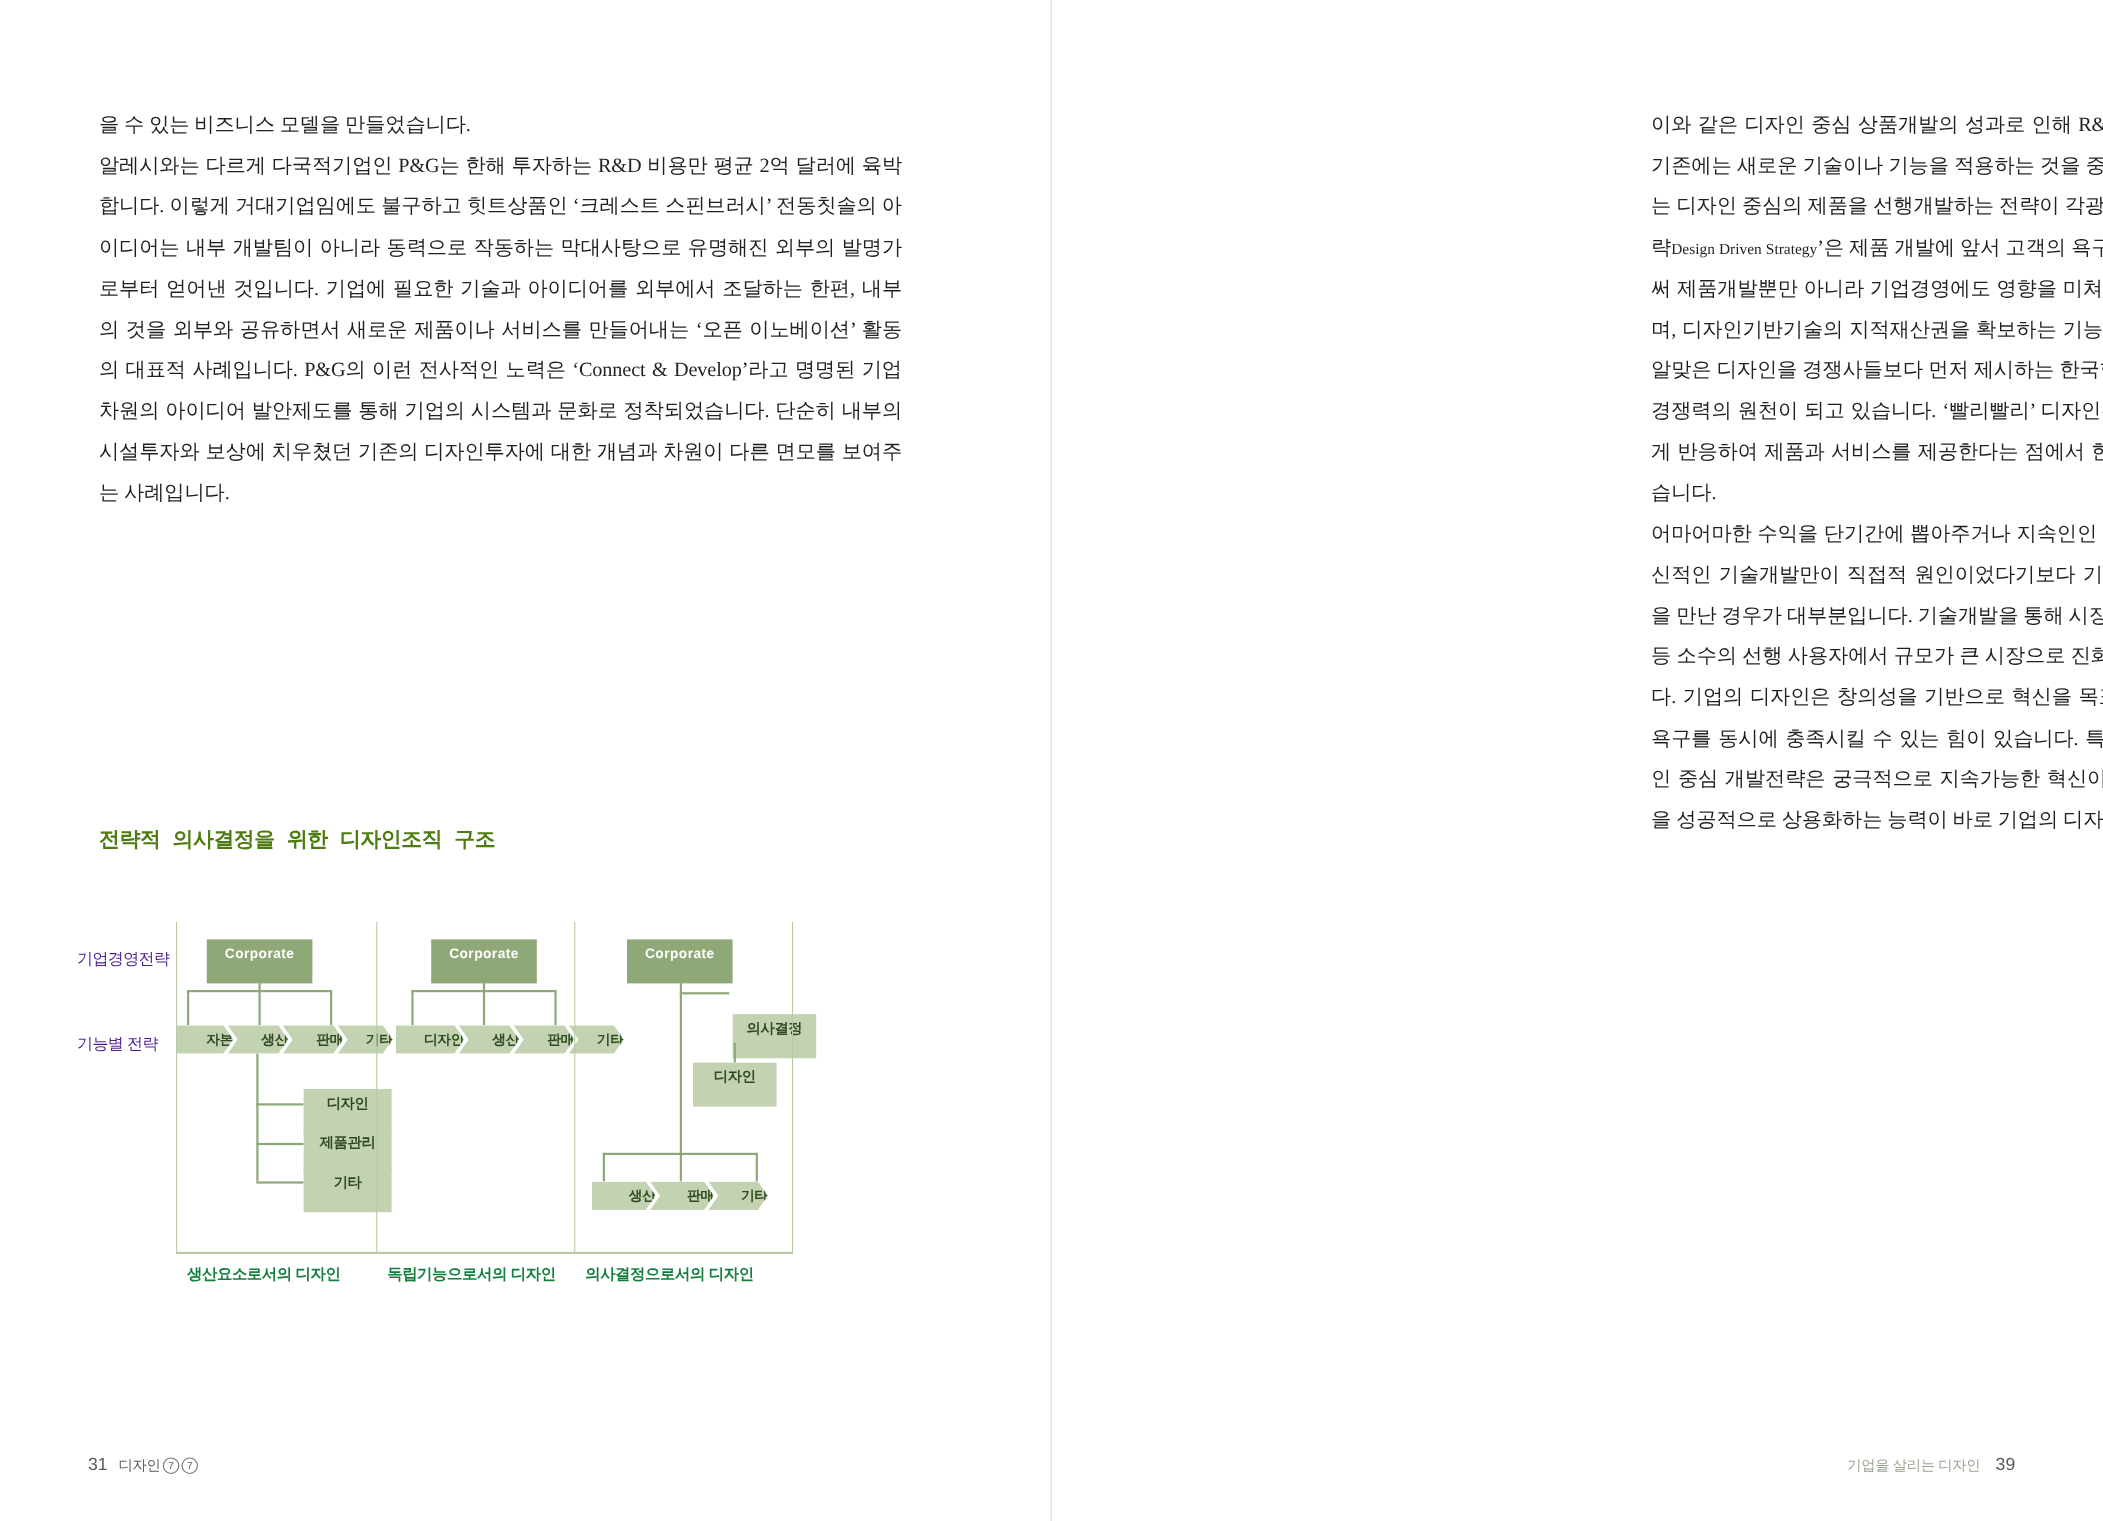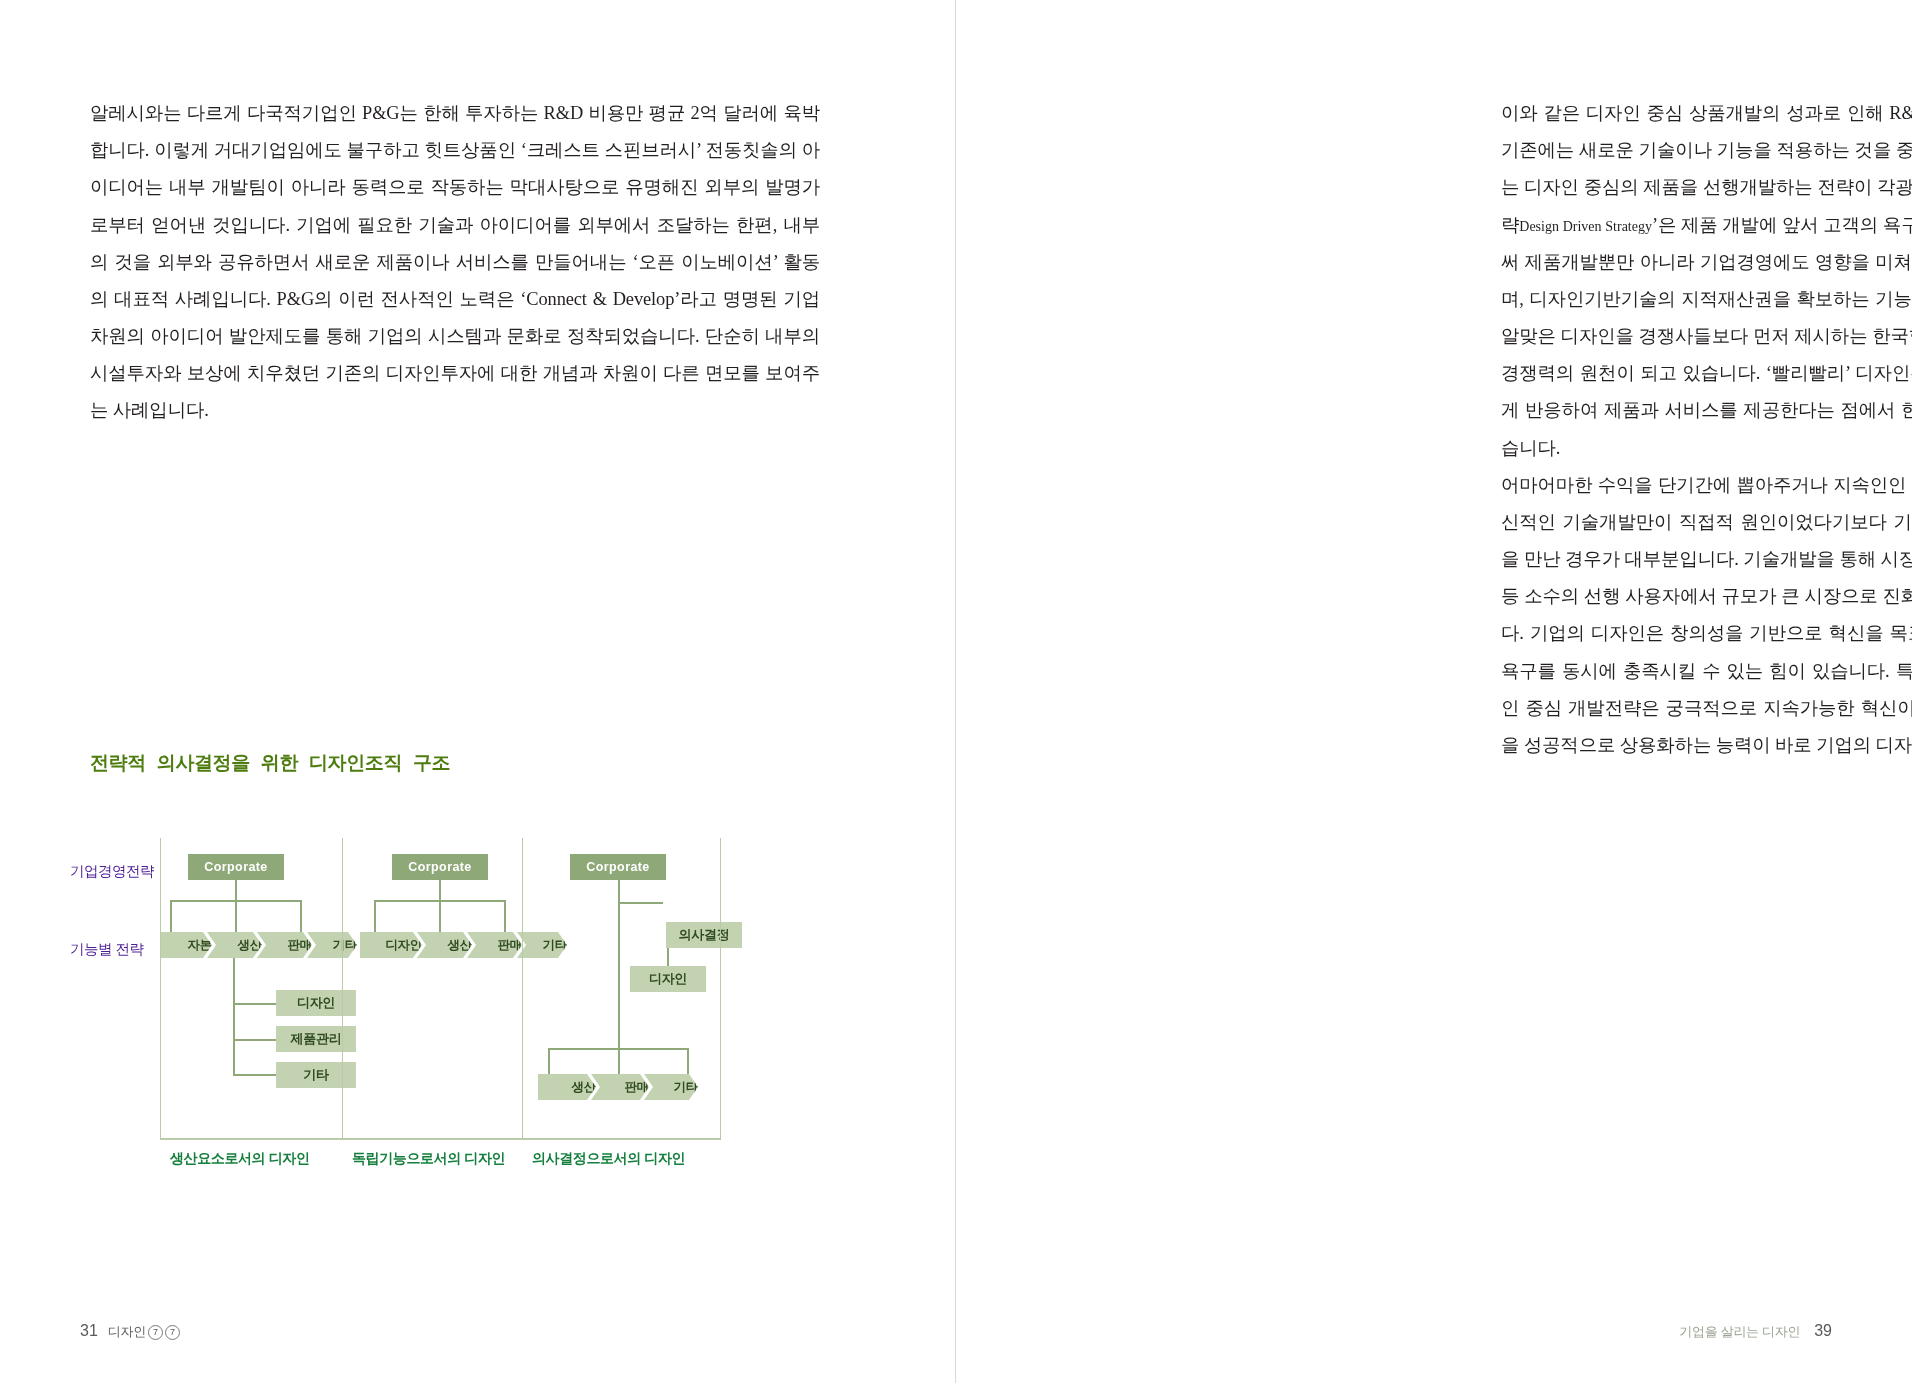--- a/index.html
+++ b/index.html
@@ -90,21 +90,21 @@
     font-family: "Liberation Sans", sans-serif;
   }
   .box {
     position: absolute;
     background: #8ea877;
     color: #ffffff;
     font-size: 13px;
     font-weight: bold;
     text-align: center;
     line-height: 26px;
-    height: 26px;
+    height: 40px;
     letter-spacing: -0.3px;
     box-sizing: border-box;
   }
   .box.corp {
     background: #8ea877;
     font-family: "Liberation Sans", sans-serif;
     font-size: 12.5px;
     letter-spacing: 0.4px;
   }
   .box.pale {
@@ -196,20 +196,21 @@
   }
 </style>
 </head>
 <body>
 
 <div class="spread">
 
   <div class="page left">
 
     <div class="col left-col">
+      <p class="para">을 수 있는 비즈니스 모델을 만들었습니다.</p>
       <p class="para">알레시와는 다르게 다국적기업인 P&amp;G는 한해 투자하는 R&amp;D 비용만 평균 2억 달러에 육박합니다. 이렇게 거대기업임에도 불구하고 힛트상품인 ‘크레스트 스핀브러시’ 전동칫솔의 아이디어는 내부 개발팀이 아니라 동력으로 작동하는 막대사탕으로 유명해진 외부의 발명가로부터 얻어낸 것입니다. 기업에 필요한 기술과 아이디어를 외부에서 조달하는 한편, 내부의 것을 외부와 공유하면서 새로운 제품이나 서비스를 만들어내는 ‘오픈 이노베이션’ 활동의 대표적 사례입니다. P&amp;G의 이런 전사적인 노력은 ‘Connect &amp; Develop’라고 명명된 기업차원의 아이디어 발안제도를 통해 기업의 시스템과 문화로 정착되었습니다. 단순히 내부의 시설투자와 보상에 치우쳤던 기존의 디자인투자에 대한 개념과 차원이 다른 면모를 보여주는 사례입니다.</p>
     </div>
 
     <div class="section-title">전략적 의사결정을 위한 디자인조직 구조</div>
 
     <div class="diagram">
 
       <div class="diag-row-label" style="left:0px; top:72px;">기업경영전략</div>
       <div class="diag-row-label" style="left:0px; top:150px;">기능별 전략</div>
 

